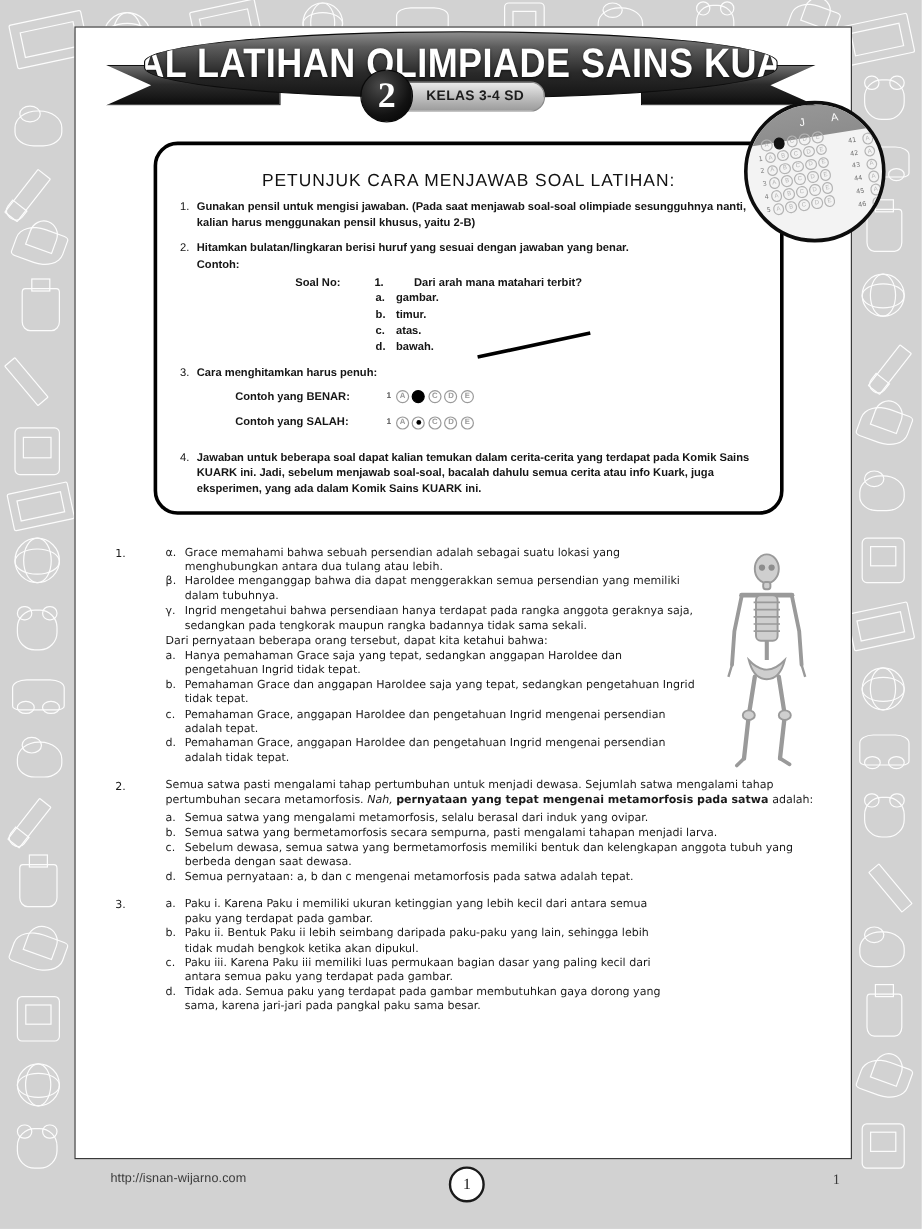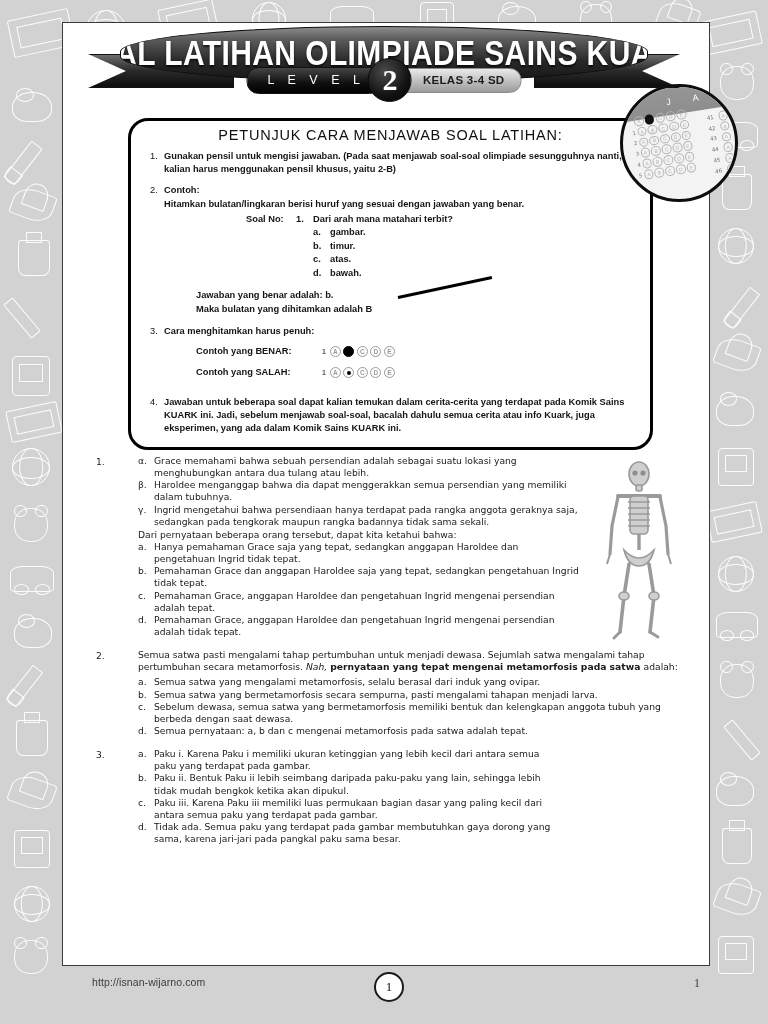--- a/index.html
+++ b/index.html
@@ -207,21 +207,21 @@
   }
 
   
   .instruction-box {
     position: absolute;
     left: 128px; top: 118px;
     width: 525px;
     border: 3px solid #000;
     border-radius: 20px;
     background: #fff;
-    padding: 6px 14px 12px 14px;
+    padding: 22px 14px 12px 14px;
     z-index: 8;
     font-family: "Liberation Sans", sans-serif;
   }
   .instruction-title {
     text-align: center;
     font-size: 14.5px;
     letter-spacing: .8px;
     color: #111;
     margin-bottom: 7px;
   }
@@ -229,21 +229,21 @@
     display: flex;
     font-size: 9.3px;
     line-height: 1.42;
     color: #151515;
     margin-bottom: 8px;
   }
   .ins-num { width: 19px; flex: none; padding-left: 5px; }
   .ins-body { flex: 1; font-weight: bold; }
 
   .soal-demo { margin: 2px 0 0 82px; font-size: 9.3px; line-height: 1.45; }
-  .soal-row { display: flex; }
+  .soal-row { display: flex; gap: 16px; }
   .soal-label { width: 50px; flex: none; }
   .soal-qnum { width: 17px; flex: none; }
   .soal-opts { margin-left: 67px; }
   .soal-opt { display: flex; }
   .soal-opt span:first-child { width: 17px; flex:none; }
 
   .answer-note { margin: 9px 0 0 32px; font-size: 9.3px; line-height: 1.5; position: relative; }
 
   .fill-example { margin: 7px 0 0 32px; font-size: 9.3px; }
   .fill-row { display: flex; align-items: center; margin-bottom: 8px; }
@@ -402,38 +402,37 @@
 
 <div class="ribbon-wrap">
   <div class="ribbon-tail left"></div>
   <div class="ribbon-tail right"></div>
   <div class="ribbon-band">
     <div class="ribbon-title">SOAL LATIHAN OLIMPIADE SAINS KUARK</div>
   </div>
 </div>
 
 <div class="level-bar">
-  <div class="level-pill">L E V E L</div>
   <div class="level-badge">2</div>
   <div class="grade-pill">KELAS 3-4 SD</div>
 </div>
 
 <div class="instruction-box">
   <div class="instruction-title">PETUNJUK CARA MENJAWAB SOAL LATIHAN:</div>
 
   <div class="ins-item">
     <div class="ins-num">1.</div>
     <div class="ins-body">Gunakan pensil untuk mengisi jawaban. (Pada saat menjawab soal-soal olimpiade sesungguhnya nanti, kalian harus menggunakan pensil khusus, yaitu 2-B)</div>
   </div>
 
   <div class="ins-item">
     <div class="ins-num">2.</div>
     <div class="ins-body">
+      <div>Hitamkan bulatan/lingkaran berisi huruf yang sesuai dengan jawaban yang benar.</div>
       <div>Contoh:</div>
-      <div>Hitamkan bulatan/lingkaran berisi huruf yang sesuai dengan jawaban yang benar.</div>
 
       <div class="soal-demo">
         <div class="soal-row">
           <span class="soal-label">Soal No:</span>
           <span class="soal-qnum">1.</span>
           <span>Dari arah mana matahari terbit?</span>
         </div>
         <div class="soal-opts">
           <div class="soal-opt">
             <span>a.</span>
@@ -447,24 +446,20 @@
             <span>c.</span>
             <span>atas.</span>
           </div>
           <div class="soal-opt">
             <span>d.</span>
             <span>bawah.</span>
           </div>
         </div>
       </div>
 
-      <div class="answer-note">
-        <div>Jawaban yang benar adalah: b.</div>
-        <div>Maka bulatan yang dihitamkan adalah B</div>
-      </div>
     </div>
   </div>
 
   <div class="ins-item">
     <div class="ins-num">3.</div>
     <div class="ins-body">
       <div>Cara menghitamkan harus penuh:</div>
 
       <div class="fill-example">
         <div class="fill-row">

